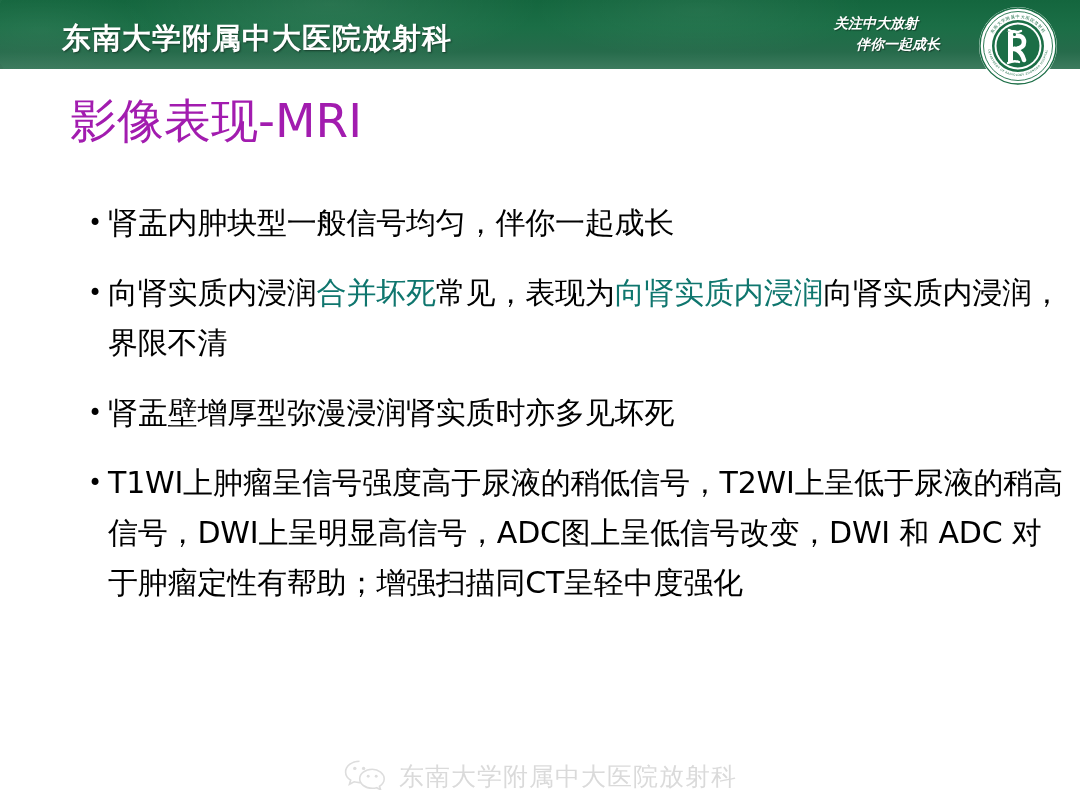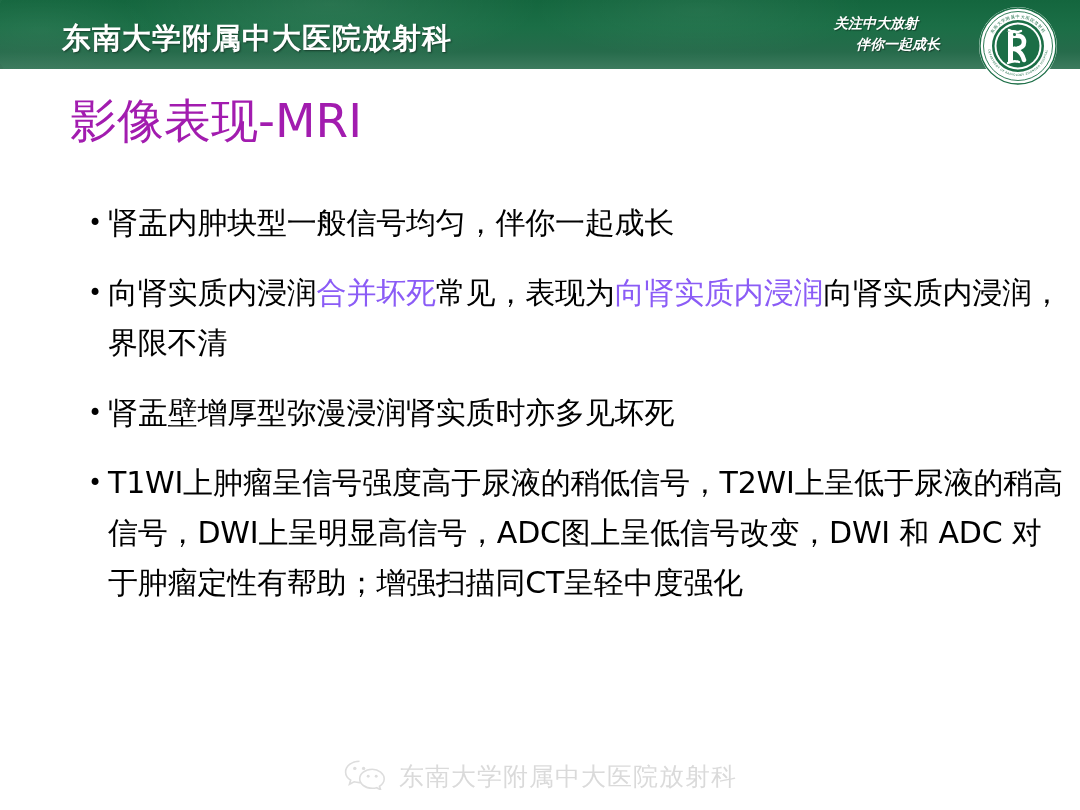--- a/index.html
+++ b/index.html
@@ -114,21 +114,21 @@
     flex: 0 0 auto;
     width: 20px;
     font-size: 24px;
     line-height: 50px;
     color: #000000;
   }
   .bullet-text {
     flex: 1 1 auto;
     letter-spacing: -0.2px;
   }
-  .hl { color: #8b5cf6; }
+  .hl { color: #0f766e; }
 
   
   .footer-watermark {
     position: absolute;
     left: 0;
     bottom: 16px;
     width: 1080px;
     display: flex;
     align-items: center;
     justify-content: center;

